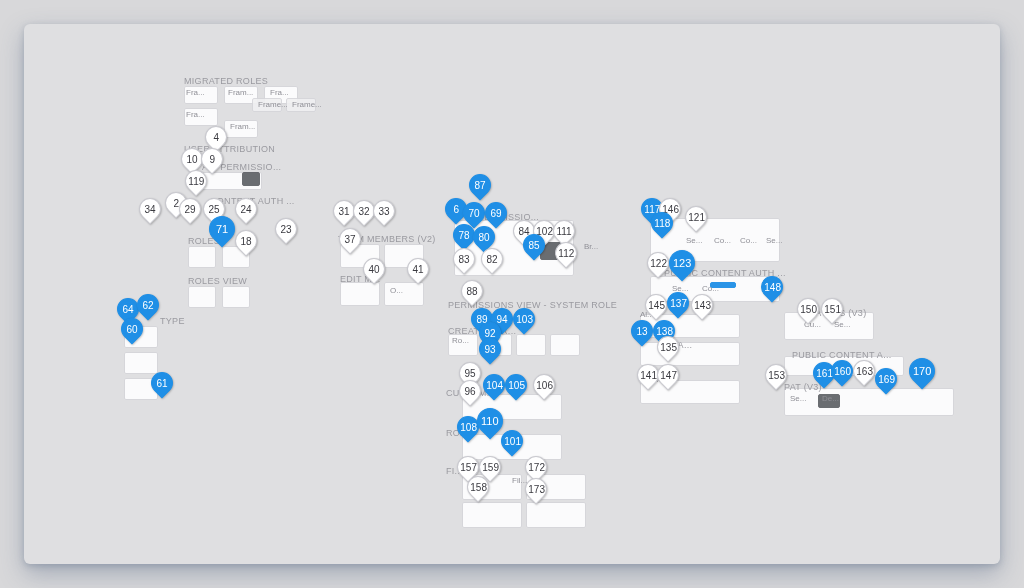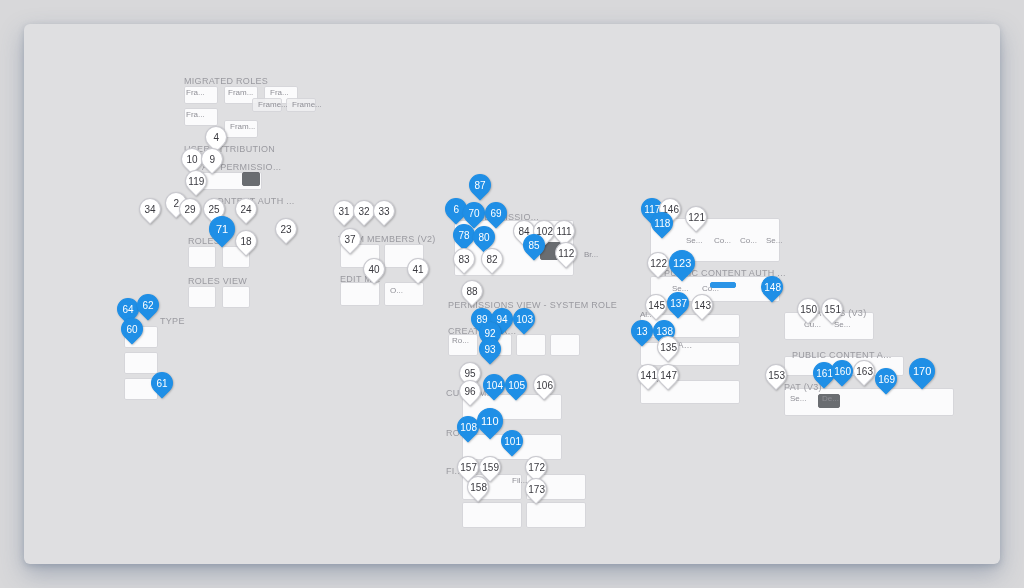--- a/index.html
+++ b/index.html
@@ -139,21 +139,21 @@
     <div class="sub" style="left: 204px; top: 64px;">Fram...</div>
     <div class="sub" style="left: 246px; top: 64px;">Fra...</div>
     <div class="sub" style="left: 162px; top: 86px;">Fra...</div>
     <div class="sub" style="left: 234px; top: 76px;">Frame...</div>
     <div class="sub" style="left: 268px; top: 76px;">Frame...</div>
     <div class="sub" style="left: 206px; top: 98px;">Fram...</div>
     <div class="sub" style="left: 428px; top: 312px;">Ro...</div>
     <div class="sub" style="left: 458px; top: 312px;">Cr...</div>
     <div class="sub" style="left: 366px; top: 262px;">O...</div>
     <div class="sub" style="left: 488px; top: 452px;">Fil...</div>
-    <div class="sub" style="left: 560px; top: 226px;">Br...</div>
+    <div class="sub" style="left: 560px; top: 218px;">Br...</div>
     <div class="sub" style="left: 690px; top: 212px;">Co...</div>
     <div class="sub" style="left: 716px; top: 212px;">Co...</div>
     <div class="sub" style="left: 742px; top: 212px;">Se...</div>
     <div class="sub" style="left: 662px; top: 212px;">Se...</div>
     <div class="sub" style="left: 648px; top: 260px;">Se...</div>
     <div class="sub" style="left: 678px; top: 260px;">Co...</div>
     <div class="sub" style="left: 616px; top: 286px;">Al...</div>
     <div class="sub" style="left: 780px; top: 296px;">Cu...</div>
     <div class="sub" style="left: 766px; top: 370px;">Se...</div>
     <div class="sub" style="left: 798px; top: 370px;">De...</div>

